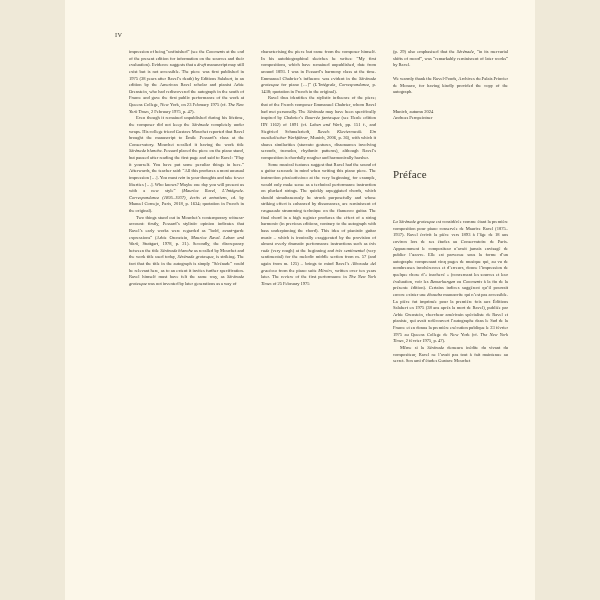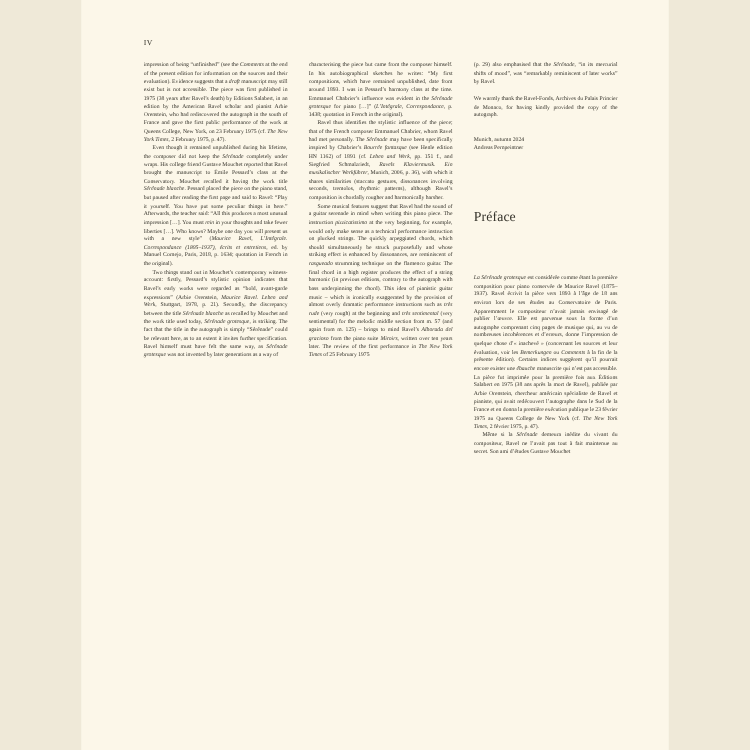--- a/index.html
+++ b/index.html
@@ -29,21 +29,21 @@
     position: absolute;
     left: 50px;
     top: 31px;
     font-size: 6.2px;
     letter-spacing: 0.35px;
     color: #3a382f;
   }
 
   #columns {
     position: absolute;
-    left: 50px;
+    left: 64px;
     top: 49px;
     width: 380px;
     height: 530px;
     display: flex;
     gap: 17px;
   }
 
   .column {
     width: 115px;
     position: relative;

